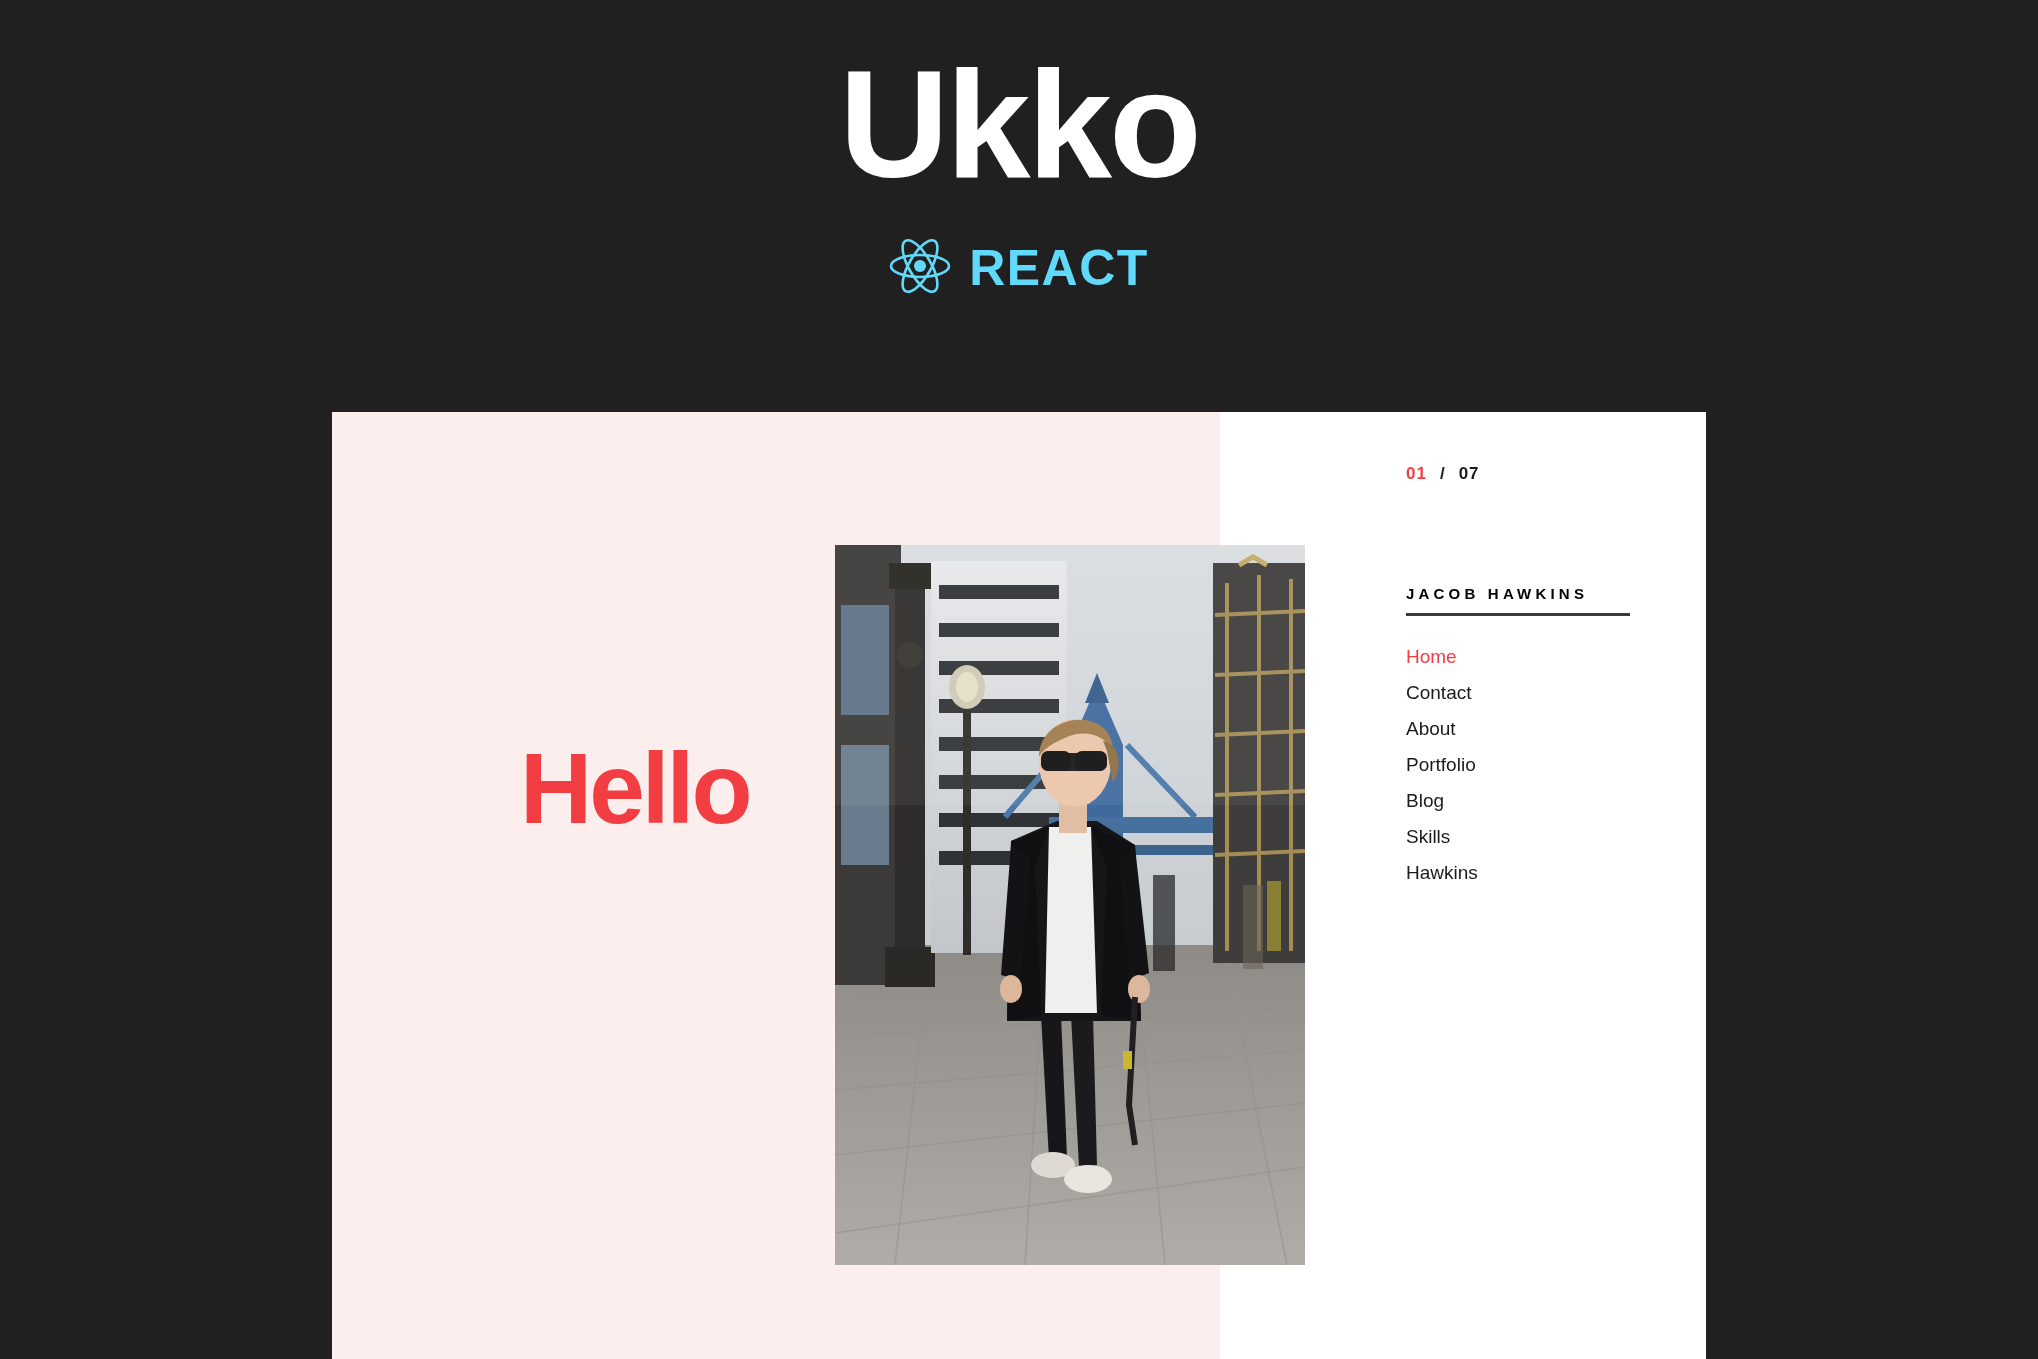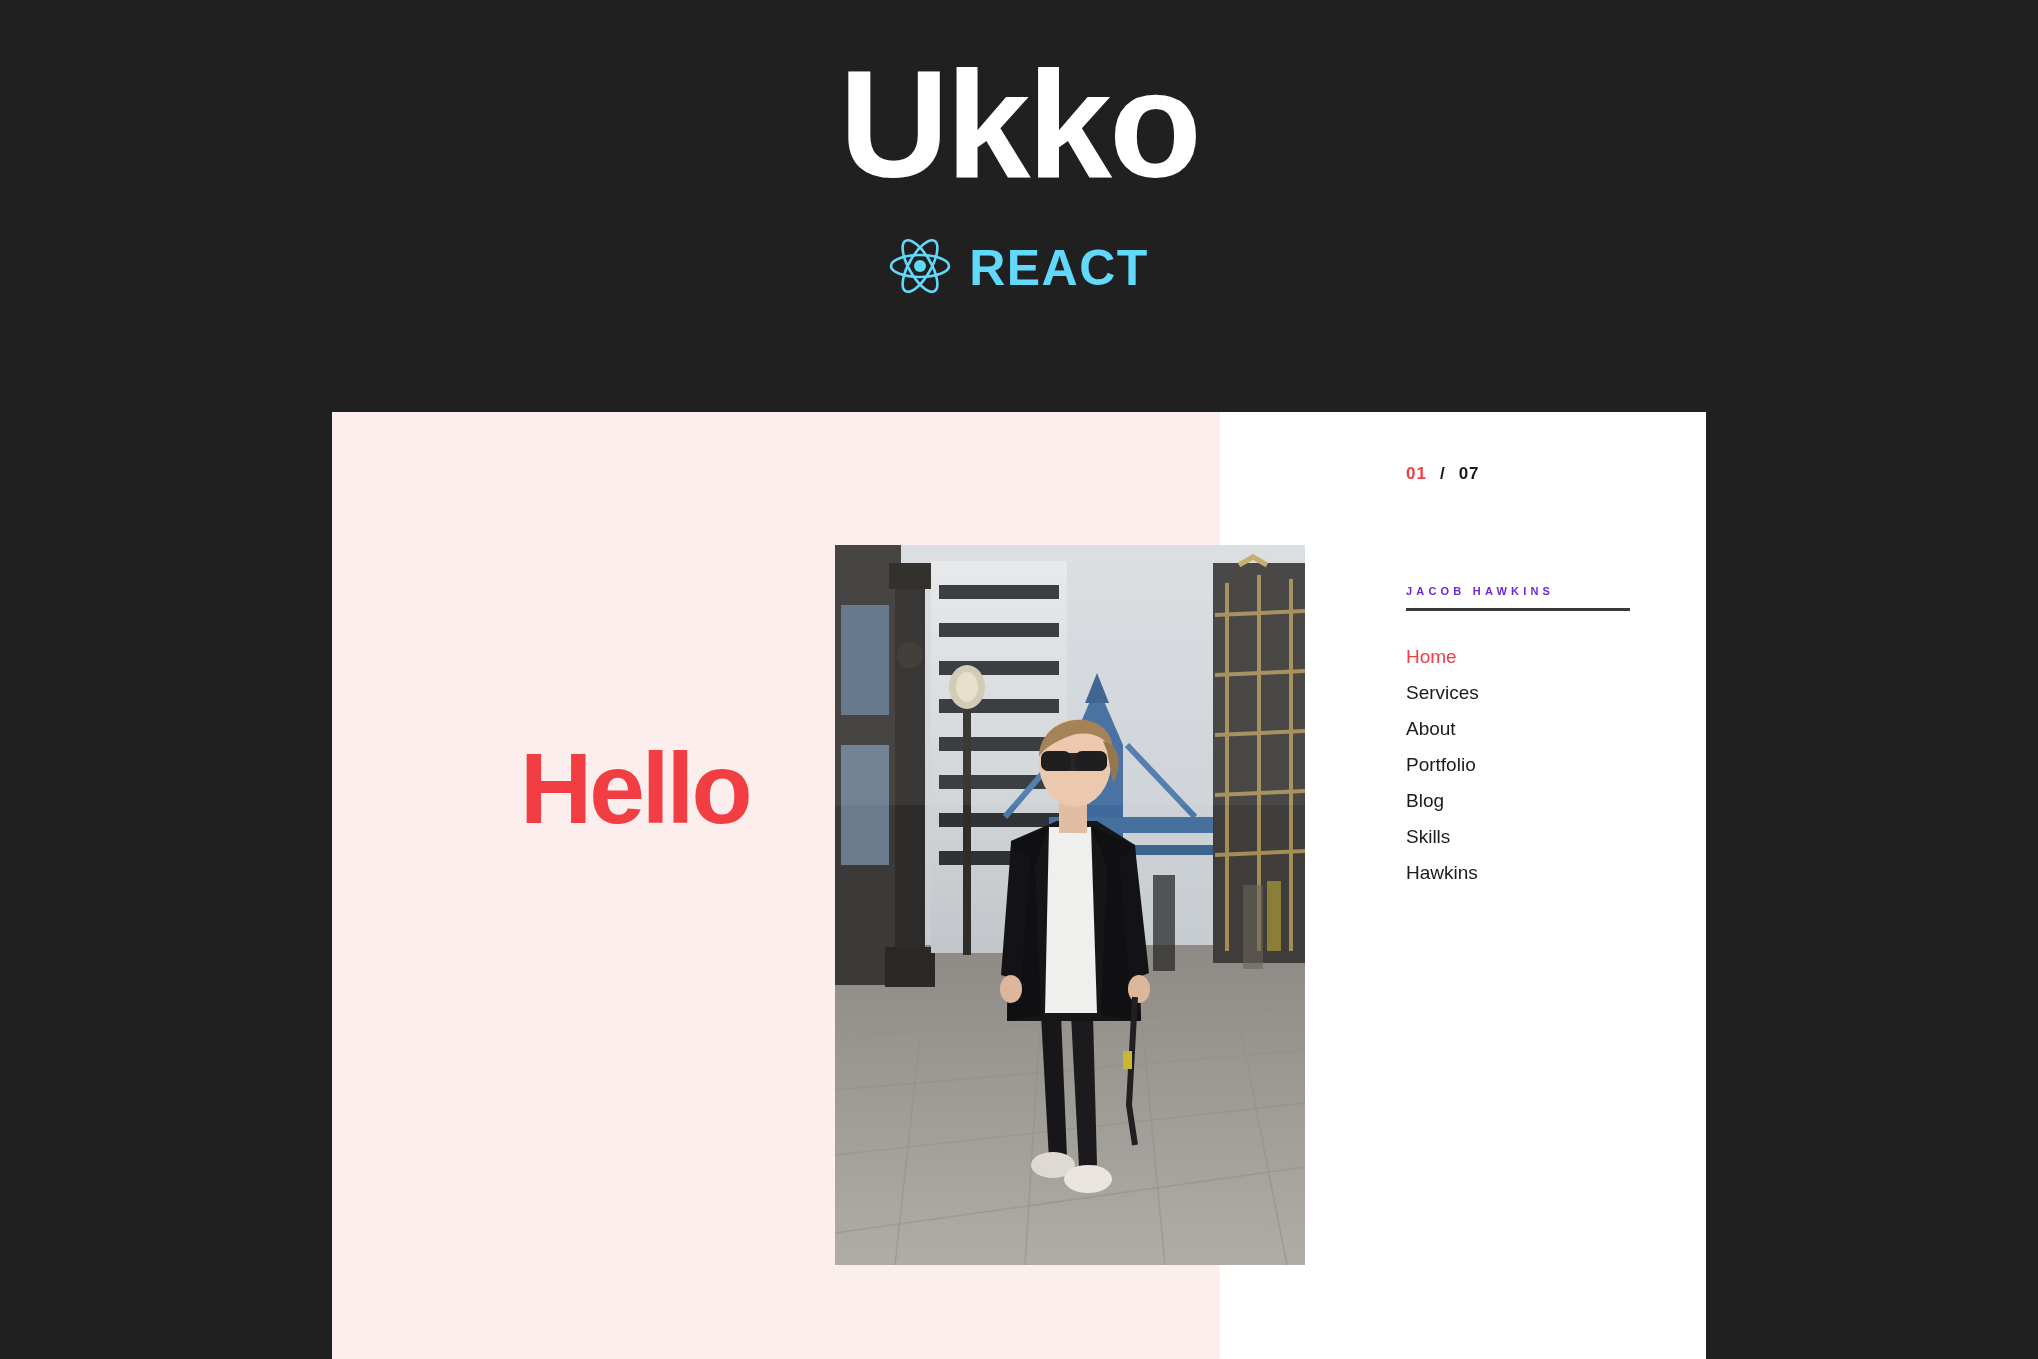--- a/index.html
+++ b/index.html
@@ -105,24 +105,24 @@
     display:flex; align-items:center;
   }
   .pager .cur{ color:#f23e42; }
   .pager .sep{ margin:0 13px; font-weight:700; color:#1b1b1b; }
 
   .brand-name{
     position:absolute; left:186px; top:173px;
     width:228px;
   }
   .brand-name-text{
-    font-size:11px;
+    font-size:15px;
     font-weight:700;
     letter-spacing:4.2px;
-    color:#6d28d9;
+    color:#000000;
     white-space:nowrap;
   }
   .brand-rule{
     margin-top:11px;
     width:224px; height:3px;
     background:#3a3a3a;
   }
 
   .nav{
     position:absolute; left:186px; top:231px;
@@ -296,21 +296,21 @@
       <span>07</span>
     </div>
 
     <div class="brand-name">
       <div class="brand-name-text">JACOB HAWKINS</div>
       <div class="brand-rule"></div>
     </div>
 
     <nav class="nav">
       <a class="nav-item active" href="#">Home</a>
-      <a class="nav-item" href="#">Services</a>
+      <a class="nav-item" href="#">Contact</a>
       <a class="nav-item" href="#">About</a>
       <a class="nav-item" href="#">Portfolio</a>
       <a class="nav-item" href="#">Blog</a>
       <a class="nav-item" href="#">Skills</a>
       <a class="nav-item" href="#">Hawkins</a>
     </nav>
 
   </div>
 </div>
 

